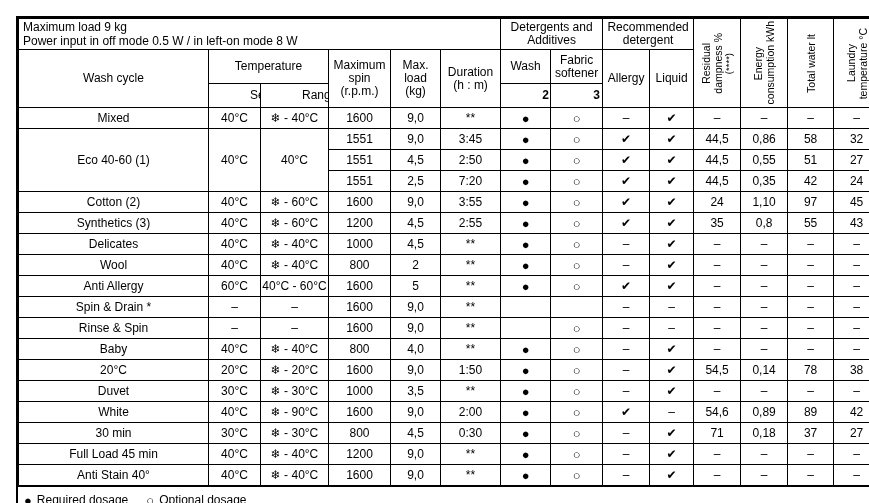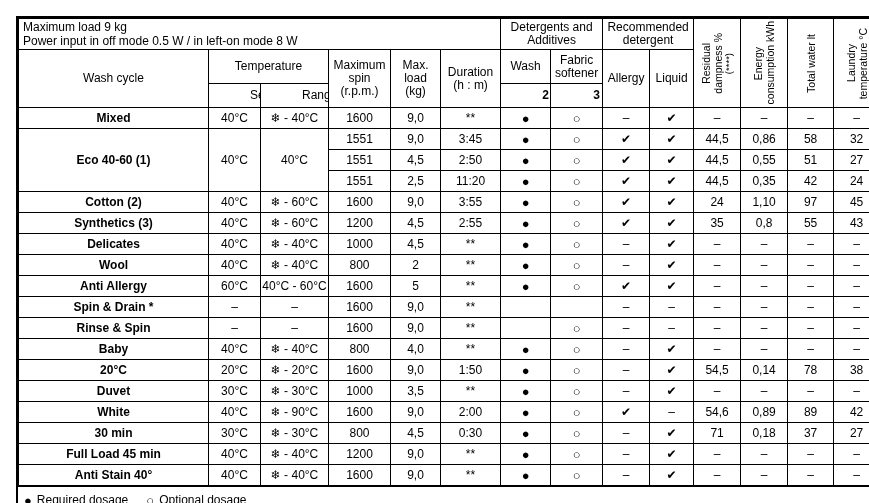--- a/index.html
+++ b/index.html
@@ -30,21 +30,21 @@
   thead th { line-height:1.1; }
   .info {
     text-align:left; padding:1px 4px; height:30px;
     font-size:12px; line-height:1.18;
   }
   .hmid th { height:34px; }
   .hbot th { height:24px;padding-left:41px; }
   .pre { white-space:pre-line;text-align:center; }
   .bold { font-weight:bold; }
   tbody td { height:21px; line-height:1.0; }
-  td.cycle { font-weight:bold; }
+  td.cycle { font-weight:normal; }
   td.sym { font-size:13px; }
   td.check { font-weight:bold; font-size:12px; }
   .vert { padding:0; }
   .vwrap {
     display:flex; flex-direction:row;
     align-items:center; justify-content:center;
     height:100%;
   }
   .vtext {
     display:inline-block;
@@ -188,21 +188,21 @@
           <td class="check">✔</td>
           <td class="check">✔</td>
           <td>44,5</td>
           <td>0,55</td>
           <td>51</td>
           <td>27</td>
         </tr>
         <tr>
           <td>1551</td>
           <td>2,5</td>
-          <td>11:20</td>
+          <td>7:20</td>
           <td class="sym">●</td>
           <td class="sym">○</td>
           <td class="check">✔</td>
           <td class="check">✔</td>
           <td>44,5</td>
           <td>0,35</td>
           <td>42</td>
           <td>24</td>
         </tr>
         <tr>

